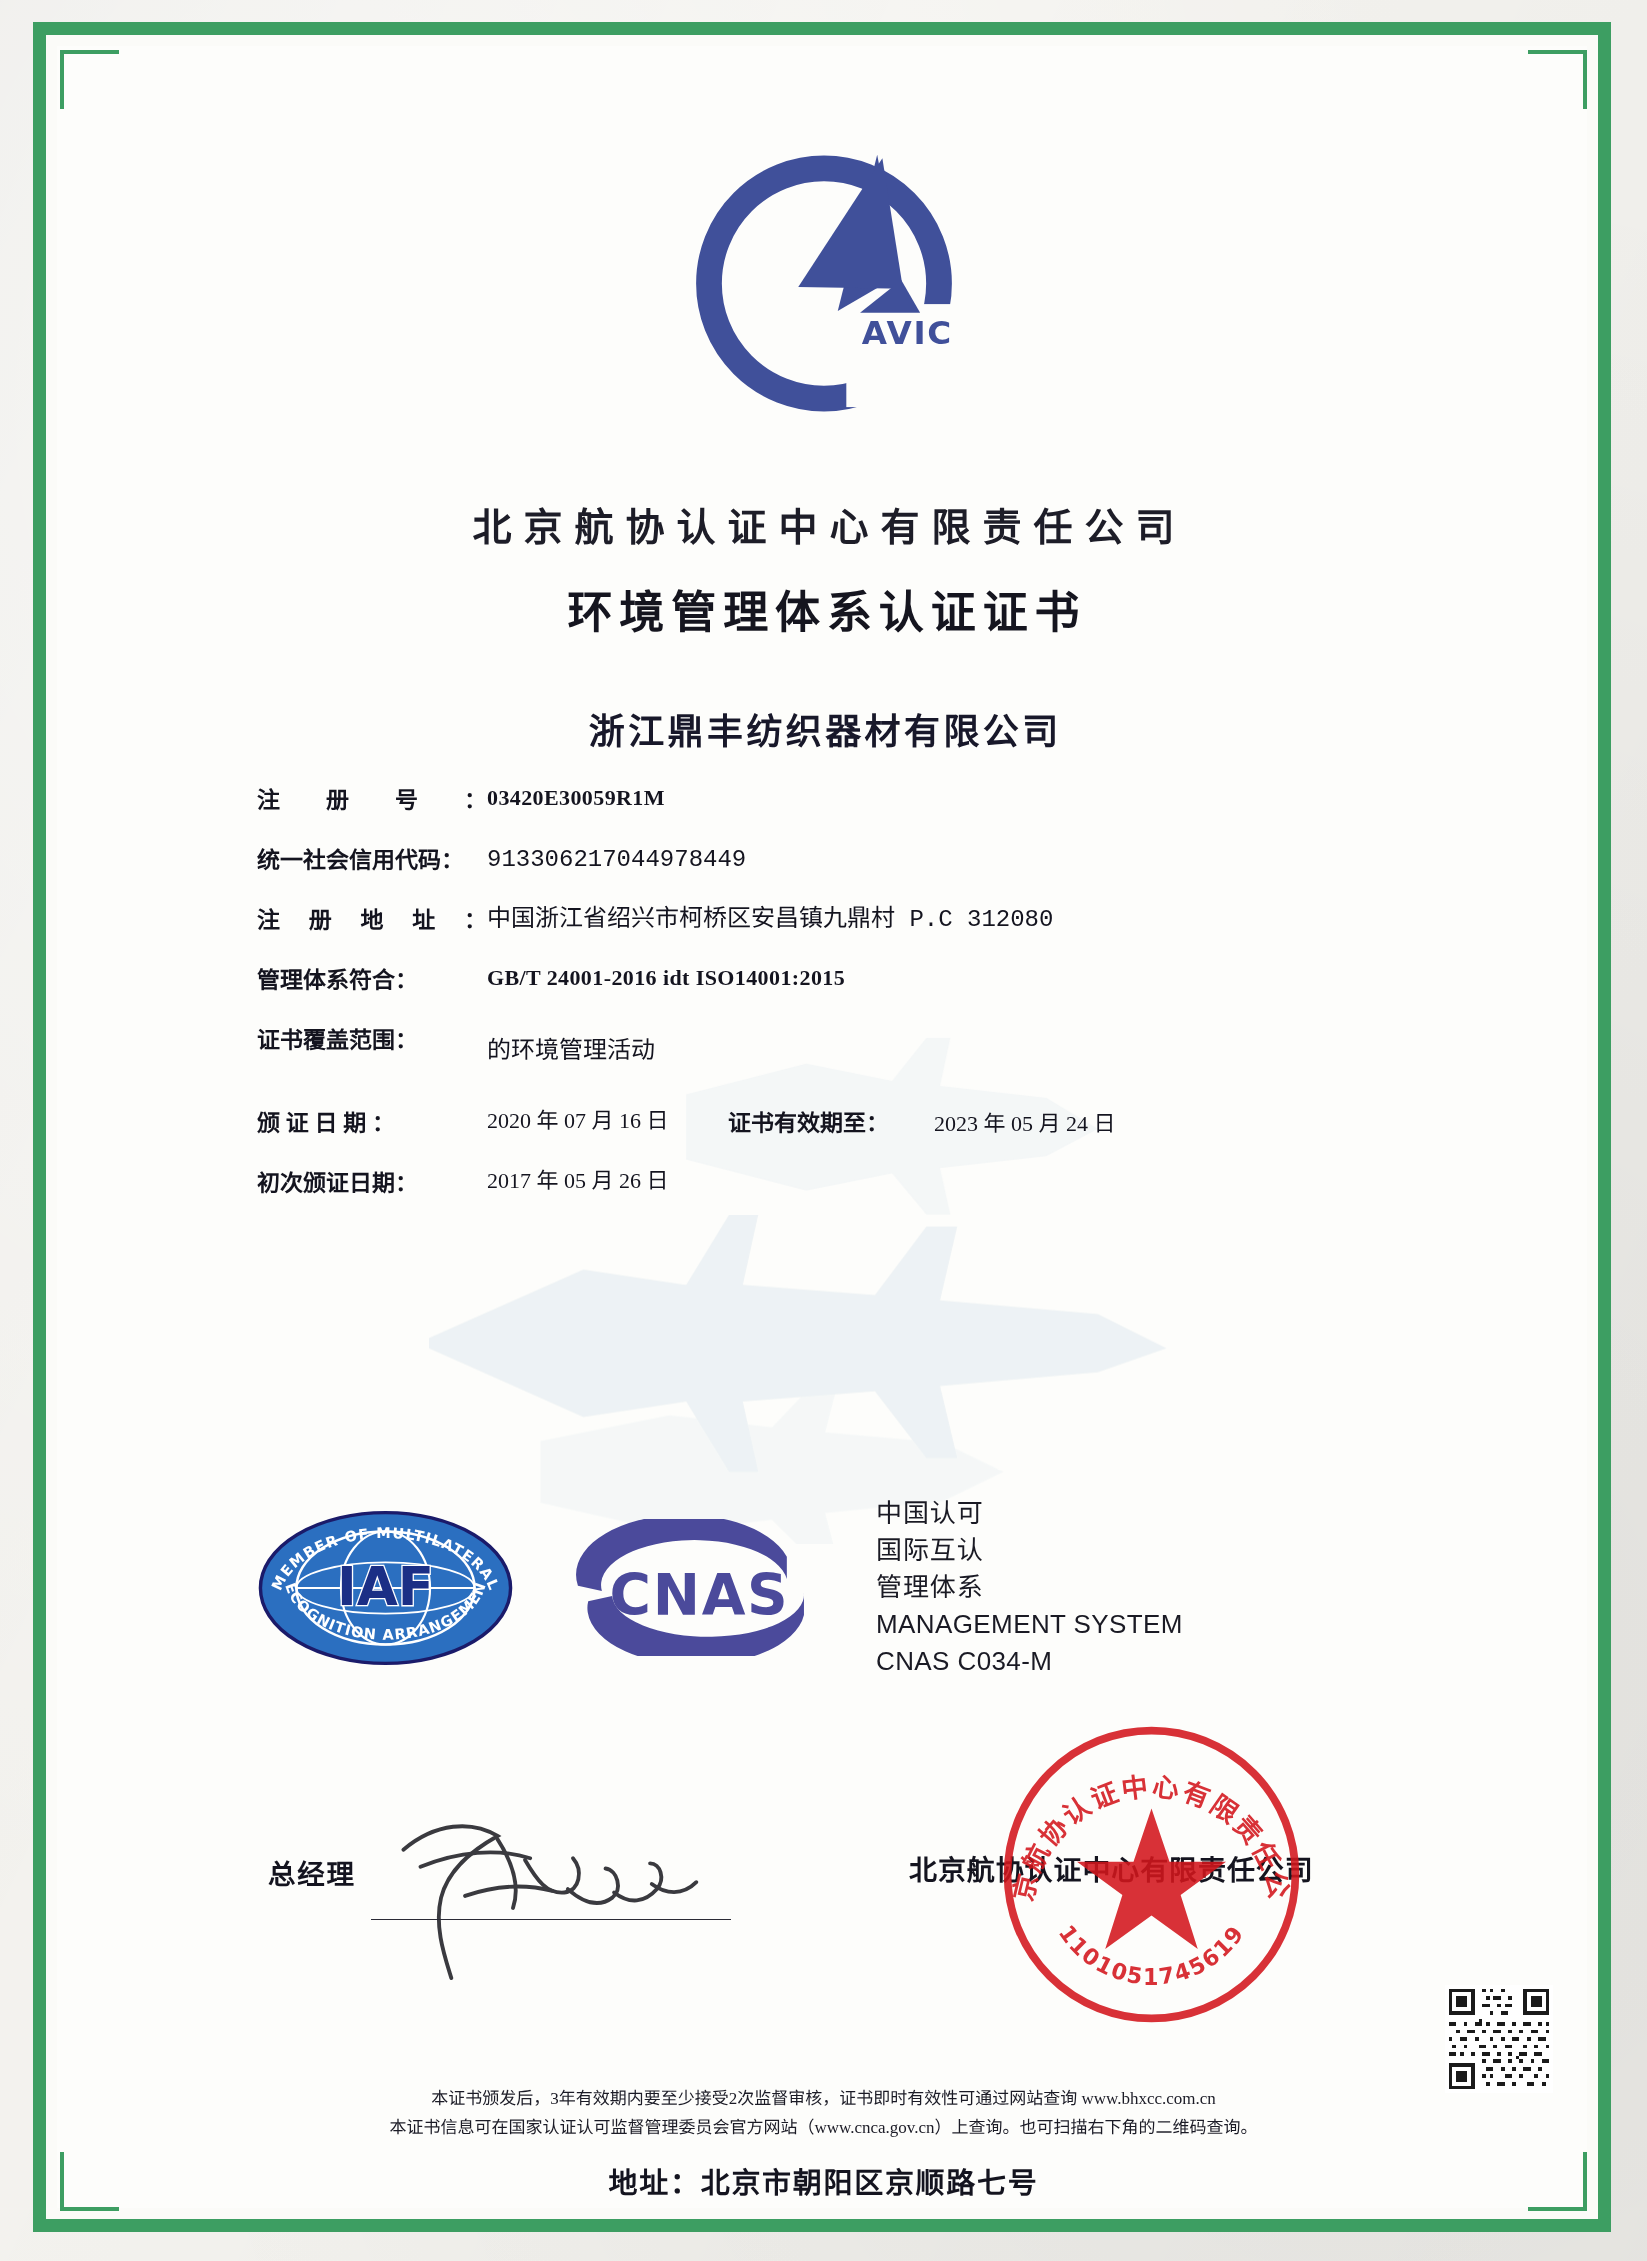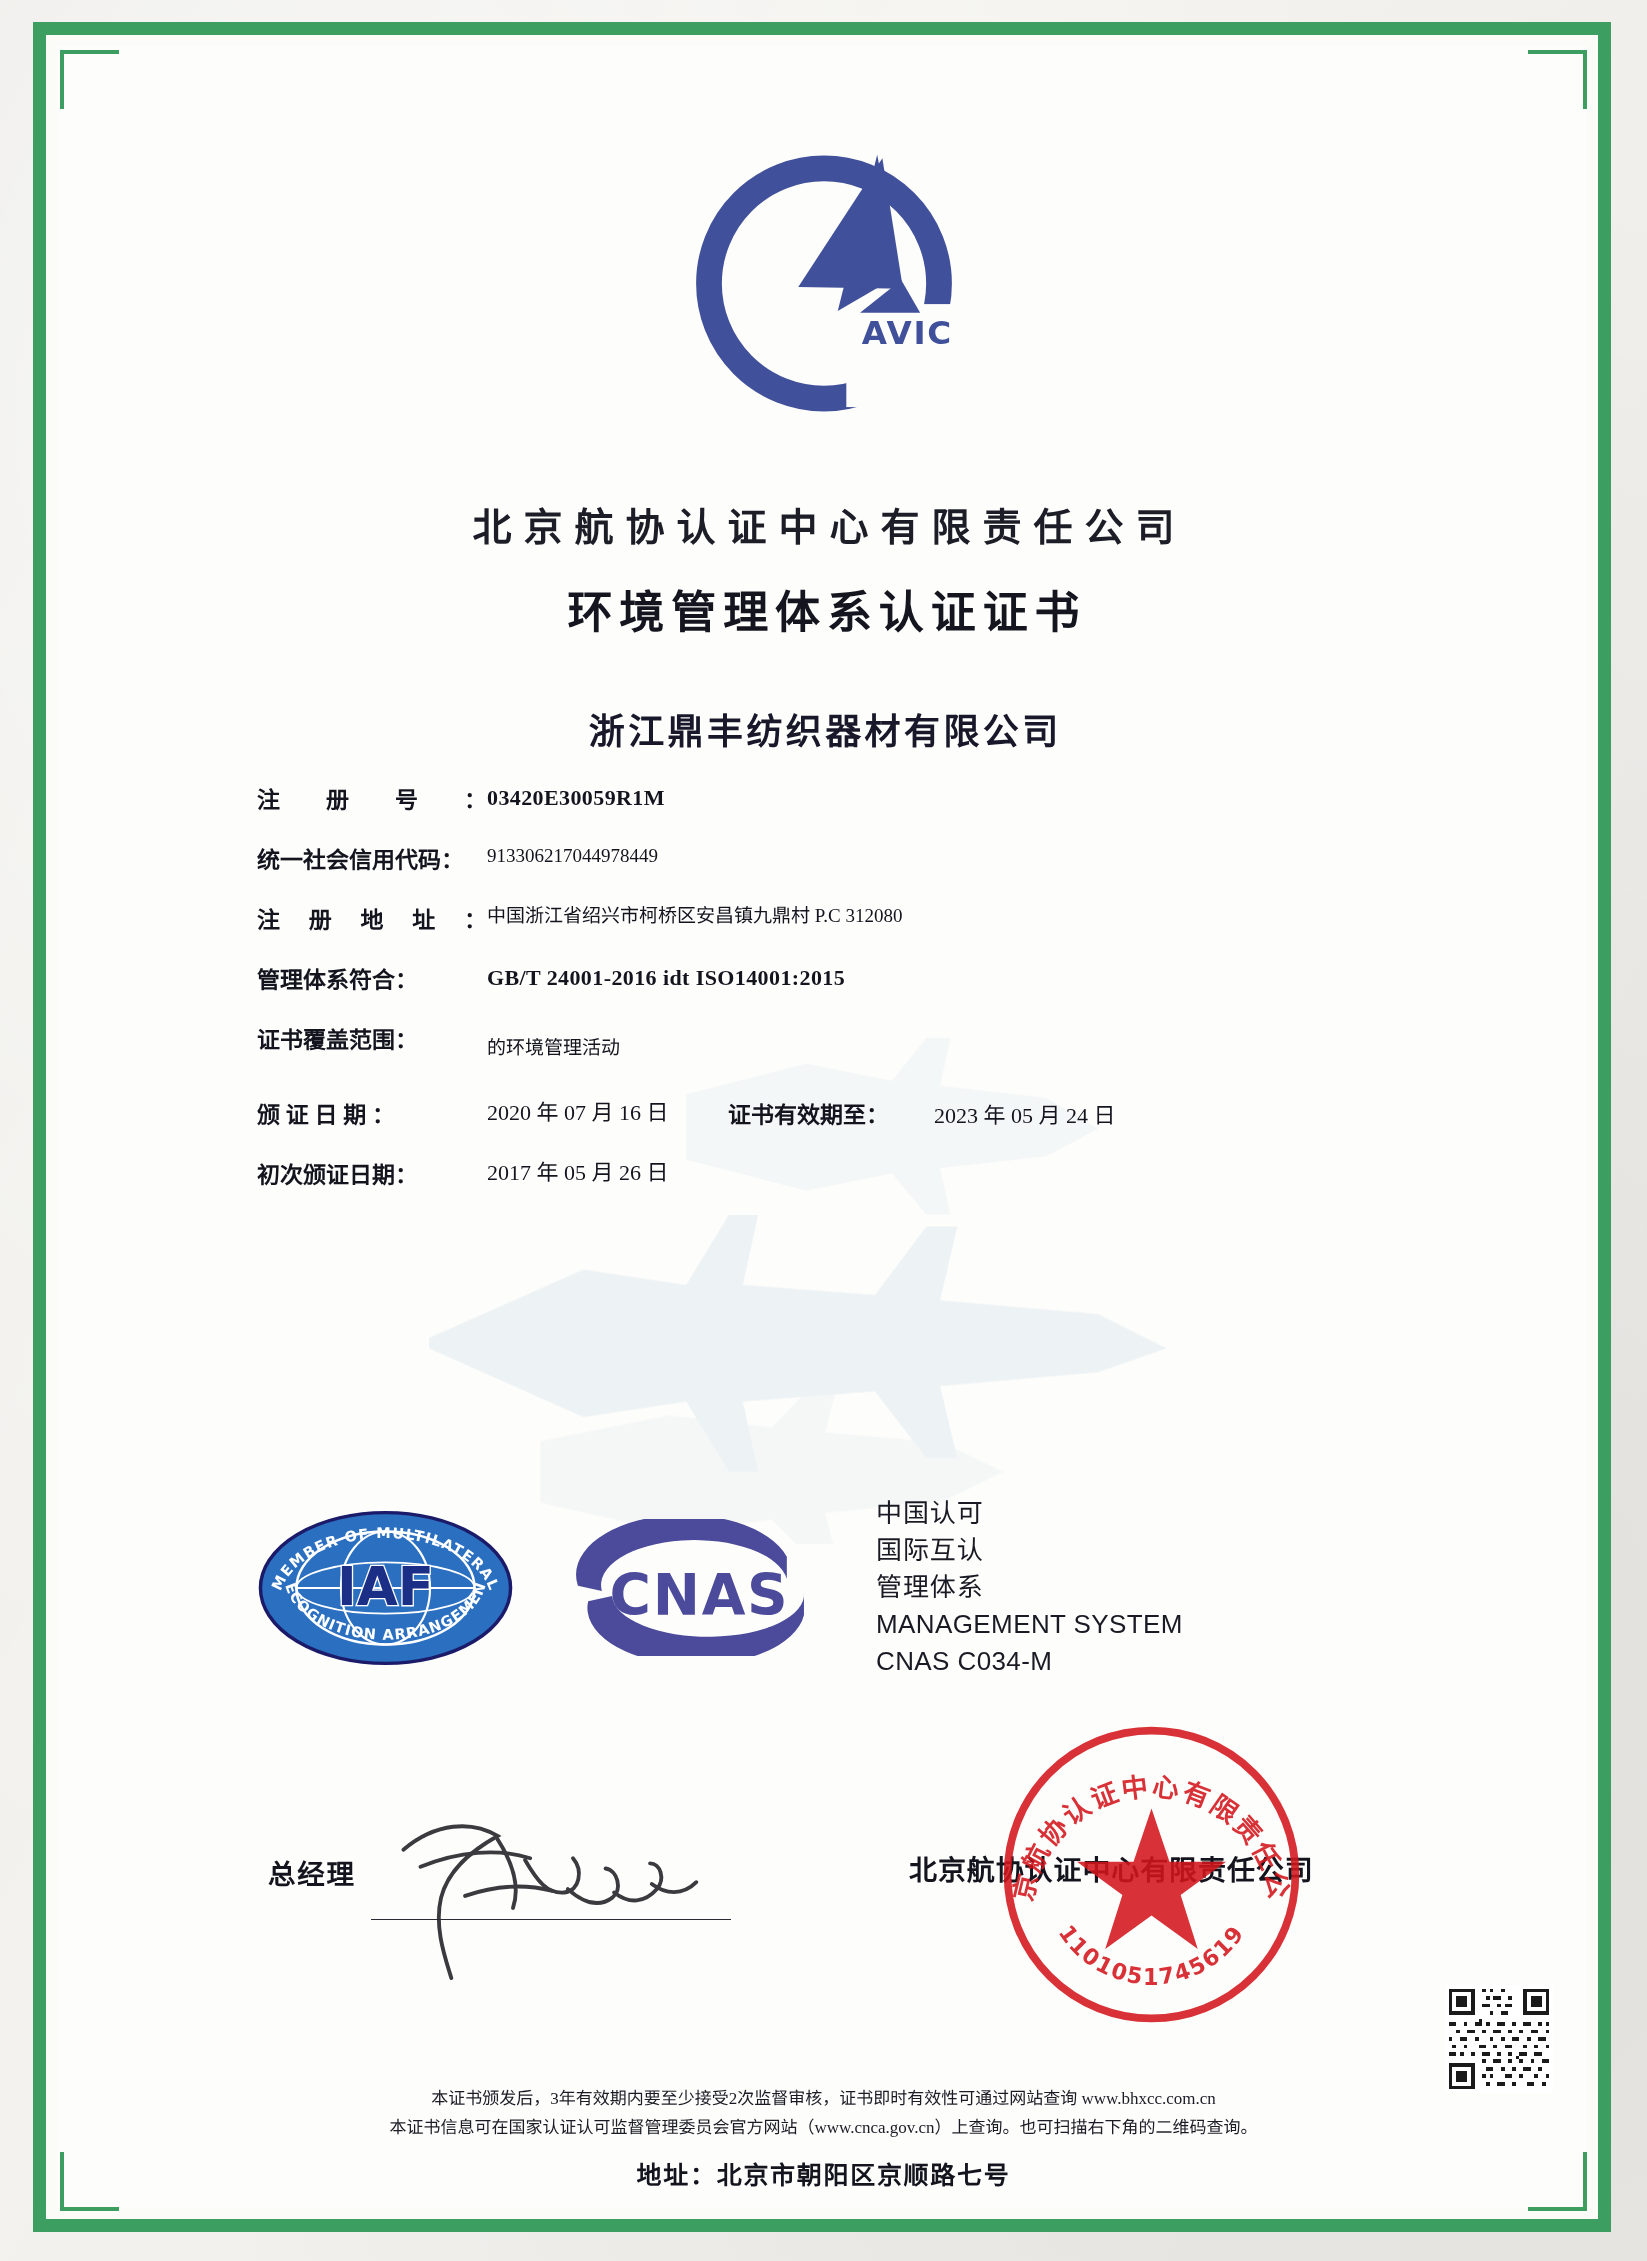--- a/index.html
+++ b/index.html
@@ -153,21 +153,21 @@
   }
   .field-label.spread > span { display: inline-block; }
   .field-value {
     flex: 1;
     font-family: "Liberation Serif", serif;
     font-size: 22px;
     color: #14141f;
     line-height: 1.55;
   }
   .field-value.bold { font-weight: bold; letter-spacing: 0.4px; }
-  .field-value.small { font-size: 19px; }
+  .field-value.small { font-size: 24px; font-family: Liberation Mono, monospace; }
   .scope-line2 { margin-top: 12px; }
 
   
   .date-row { display: flex; align-items: baseline; }
   .date-left { width: 463px; flex: 0 0 463px; }
   .date-right-label {
     font-family: Liberation Sans, sans-serif;
     font-size: 23px;
     font-weight: bold;
     color: #14141f;
@@ -273,24 +273,24 @@
     bottom: 118px;
     text-align: center;
     font-family: "Liberation Serif", serif;
     font-size: 17px;
     color: #1b1b26;
     line-height: 1.7;
   }
   #address-line {
     position: absolute;
     left: 0; right: 0;
-    bottom: 70px;
+    bottom: 60px;
     text-align: center;
     font-family: "Liberation Serif", serif;
-    font-size: 25px;
+    font-size: 29px;
     font-weight: bold;
     color: #14141f;
     letter-spacing: 1.7px;
   }
 </style>
 </head>
 <body>
 
 <div id="certificate">
 

